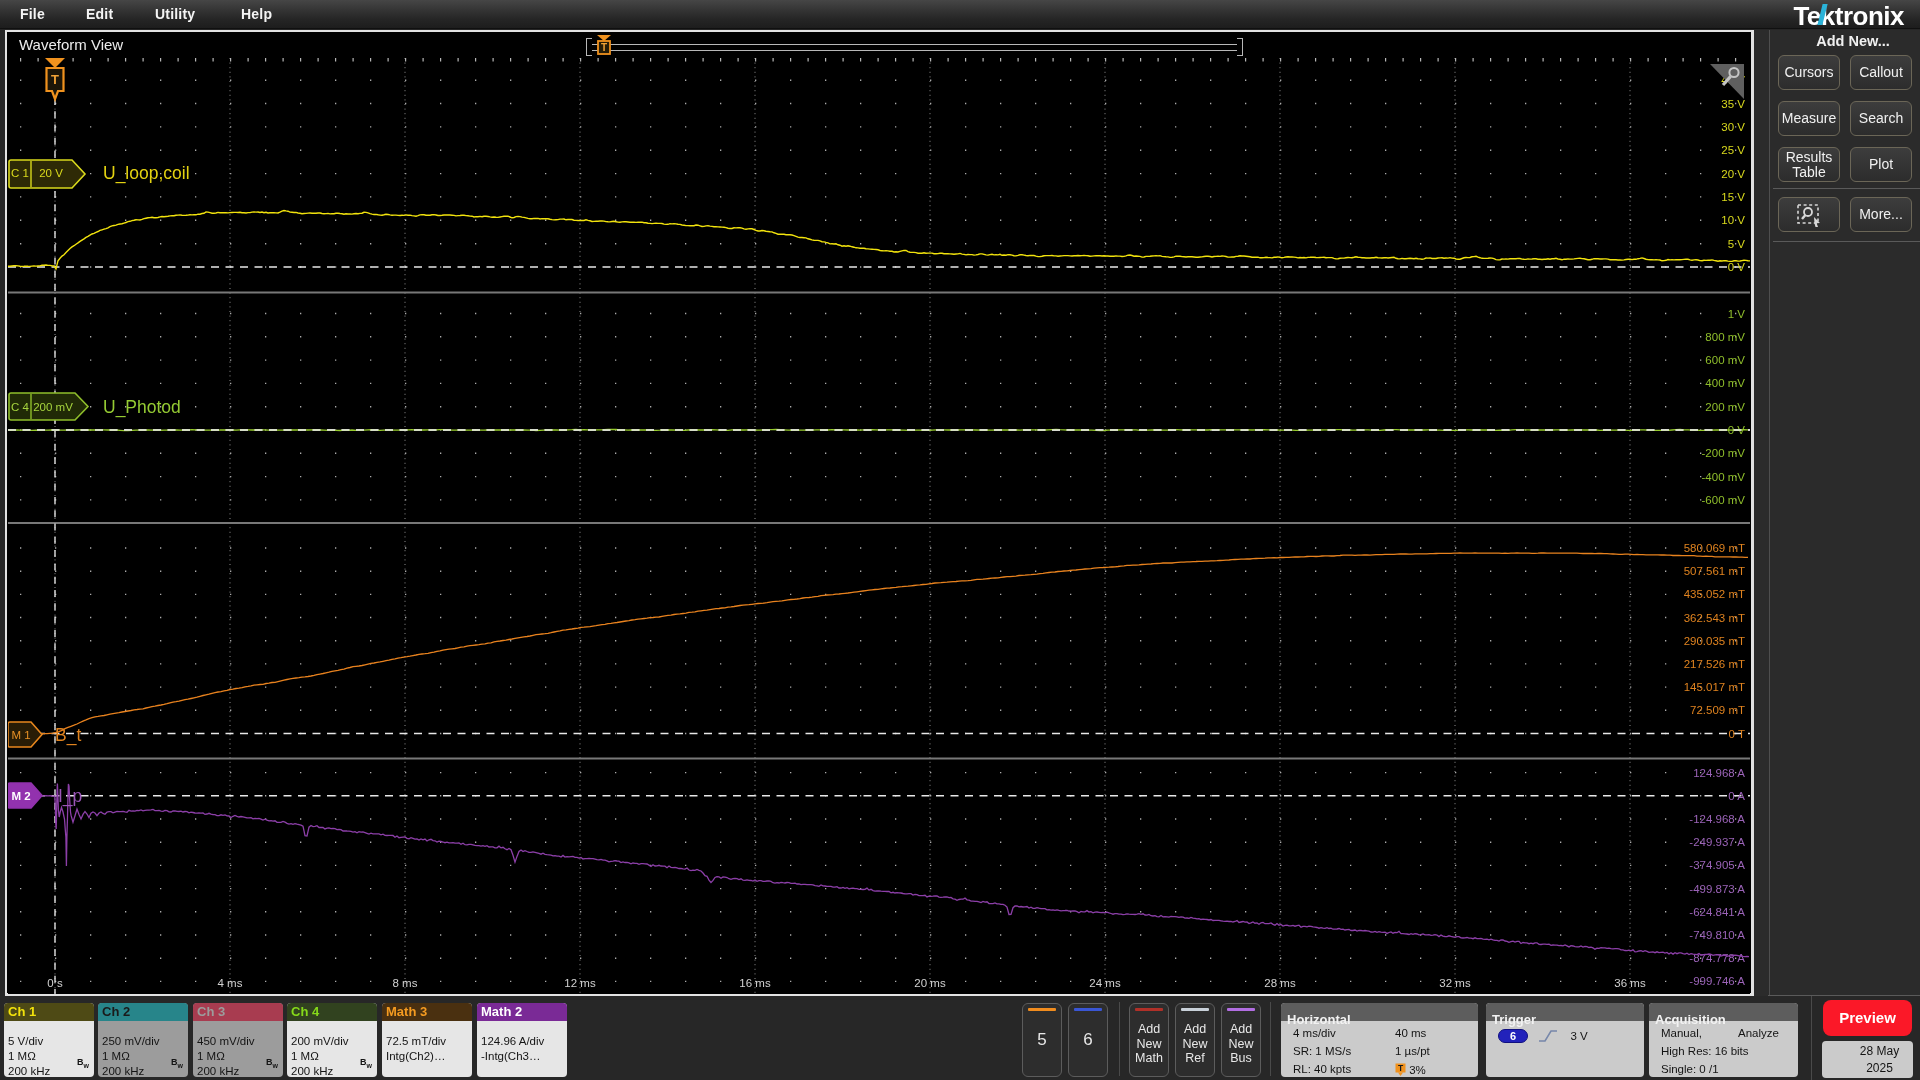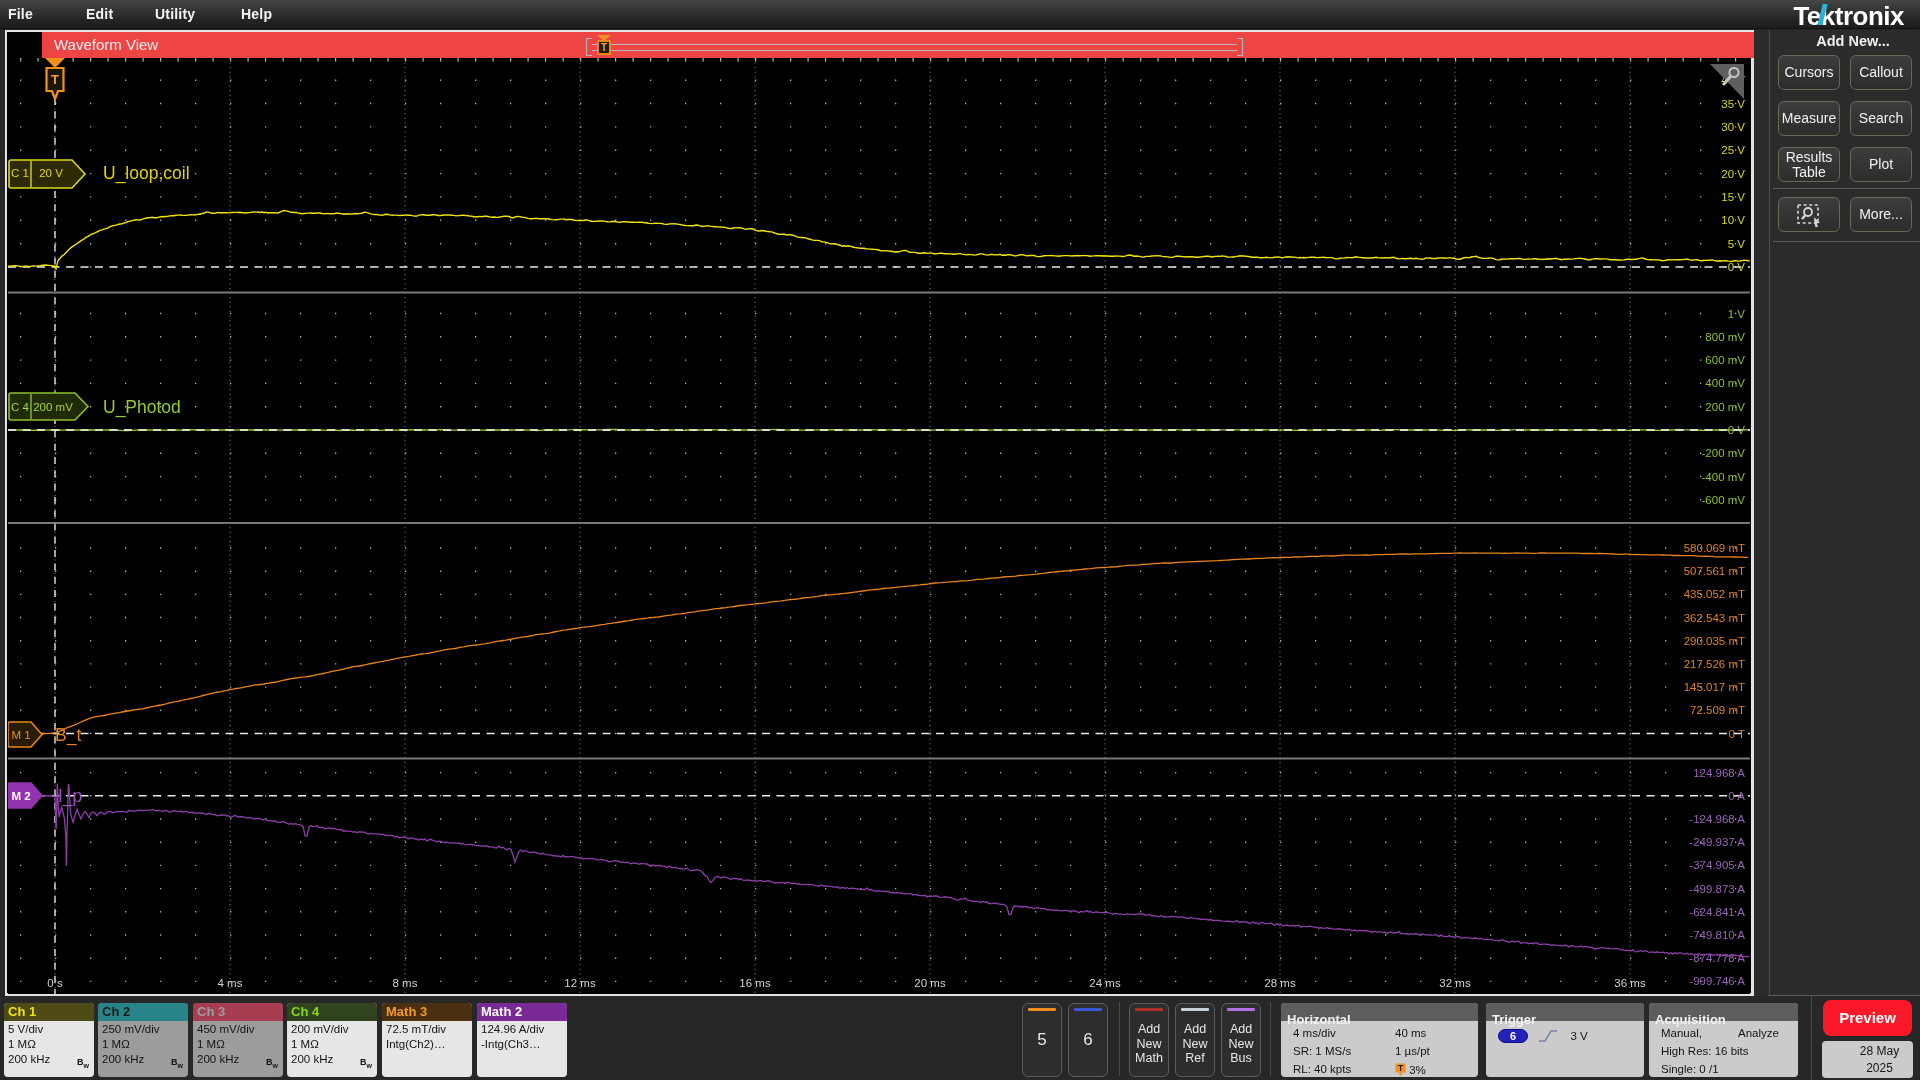--- a/index.html
+++ b/index.html
@@ -7,56 +7,56 @@
 #menubar { position:absolute; left:0; top:0; width:1920px; height:29px;
   background:linear-gradient(#464646,#303030 45%,#252525 70%,#1d1d1d); border-bottom:1px solid #101010; }
 .menuitem { position:absolute; top:6px; color:#f4f4f4; font-size:14px; font-weight:bold; letter-spacing:0.2px; }
 #logo { position:absolute; top:1px; right:16px; color:#fff; font-weight:bold; font-size:26px; letter-spacing:-0.5px; }
 #logo .k { position:relative; }
 #logo .kc { position:absolute; left:-1px; top:3px; width:5px; height:21px; background:#2ab3d9; transform:skewX(-14deg); }
 
 #wfw { position:absolute; left:5px; top:30px; width:1749px; height:966px;
   border-left:2px solid #e2e2e2; border-top:2px solid #e2e2e2; border-right:3px solid #e2e2e2; border-bottom:3px solid #e2e2e2;
   background:#000; }
-#titlebar { position:absolute; left:7px; top:32px; width:1744px; height:26px; background:#ef4444;margin-left:35px; }
+#titlebar { position:absolute; left:7px; top:32px; width:1744px; height:26px; background:#000000; }
 #titlebar .t { position:absolute; left:12px; top:4px; color:#ececec; font-size:15px; }
 
 .sline { position:absolute; background:#b8b8b8; }
 #trigmini { position:absolute; }
 
 #rpanel { position:absolute; left:1754px; top:30px; width:166px; height:966px; background:#2b2b2b; }
 #rpanel .lborder { position:absolute; left:15px; top:0; width:1px; height:966px; background:#4e4e4e; }
 #addnew { width:126px; text-align:center; color:#f0f0f0; font-weight:bold; font-size:14.5px; }
 .rbtn { position:absolute; width:62px; height:35px; border:1px solid #6b6657; border-radius:6px;
   background:linear-gradient(#3d3d3d,#2c2c2c); color:#f0f0f0; font-size:14px; display:flex; align-items:center; justify-content:center; text-align:center; line-height:15px; }
 .rsep { position:absolute; background:#5a5a5a; height:1px; }
 
 #bbar { position:absolute; left:0; top:996px; width:1920px; height:84px; background:#272727; }
 .badge { position:absolute; top:1003px; width:90px; height:74px; border-radius:4px; overflow:hidden; background:#e6e6e6; }
 .badge .hd { height:18px; font-size:13px; font-weight:bold; padding:1px 0 0 4px; }
-.badge .bd { padding:1px 0 0 4px; font-size:11.5px; color:#141414; line-height:15.2px; }
+.badge .bd { padding:13px 0 0 4px; font-size:11.5px; color:#141414; line-height:15.2px; }
 .badge .bw { position:absolute; right:5px; bottom:8px; font-size:9px; font-weight:bold; color:#141414; }
 .badge .bw sub { font-size:7px; }
 .nbtn { position:absolute; top:1003px; width:40px; height:74px; border:1px solid #5c5c5c; border-radius:6px; background:#2d2d2d; }
 .nbtn .bar { position:absolute; left:5px; right:5px; top:4px; height:3px; border-radius:1px; }
 .nbtn .lb { position:absolute; width:100%; text-align:center; color:#e8e8e8; }
 .vsep { position:absolute; width:1px; background:#4a4a4a; }
 .panel { position:absolute; top:1003px; height:74px; border-radius:4px; overflow:hidden; background:#cbcbcb; }
 .panel .hd { height:18px; background:#5d5d5d; color:#f2f2f2; font-size:13px; font-weight:bold; padding:9px 0 0 6px; }
 .panel .row { position:absolute; left:12px; font-size:11.5px; color:#141414; }
 #preview { position:absolute; left:1823px; top:1000px; width:89px; height:36px; background:#fb1828; border-radius:8px;
   color:#fff; font-weight:bold; font-size:15px; text-align:center; line-height:36px; }
 #datebox { position:absolute; left:1822px; top:1041px; width:91px; height:37px; background:#cbcbcb; border-radius:4px;
   color:#141414; font-size:12px; text-align:center; line-height:17px; padding-top:2px;padding-left:24px; }
 .dot3 { position:absolute; left:1759px; width:4px; height:4px; border-radius:50%; background:#cdcdcd; }
 </style>
 </head>
 <body>
 <div id="menubar">
-  <div class="menuitem" style="left:8px">File</div>
+  <div class="menuitem" style="left:20px">File</div>
   <div class="menuitem" style="left:86px">Edit</div>
   <div class="menuitem" style="left:155px">Utility</div>
   <div class="menuitem" style="left:241px">Help</div>
 </div>
 <div id="logo">Te<span class="k">k<span class="kc"></span></span>tronix</div>
 
 <div id="wfw"></div>
 <div id="titlebar">
     <div class="t">Waveform View</div>
   </div>

